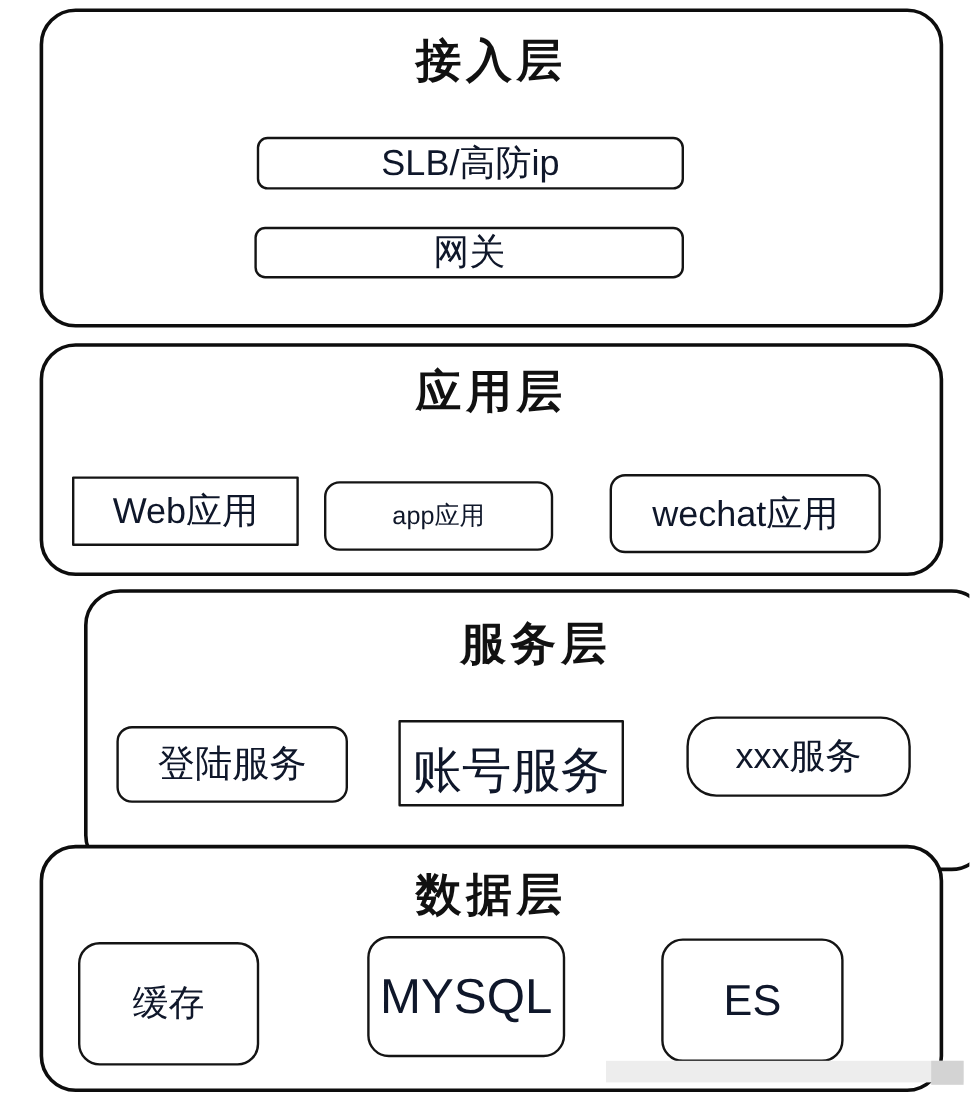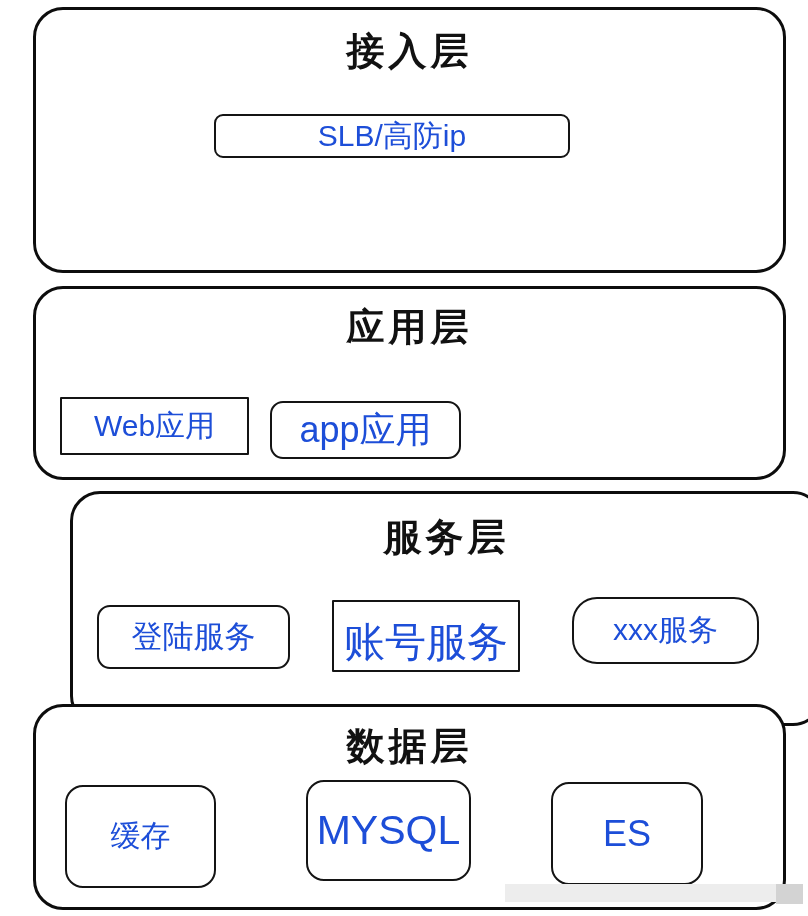--- a/index.html
+++ b/index.html
@@ -37,21 +37,21 @@
     line-height: 1;
   }
   .node {
     position: absolute;
     box-sizing: border-box;
     border: 2px solid #141414;
     background: #ffffff;
     display: flex;
     align-items: center;
     justify-content: center;
-    color: #1d4ed8;
+    color: #0f172a;
     white-space: nowrap;
   }
   
   #layer-access { top: 7px; height: 266px; }
   #layer-access .layer-title { top: 22px; }
   .node-slb {
     left: 178px; top: 104px; width: 356px; height: 44px;
     border-radius: 9px; font-size: 30px;
   }
   .node-gateway {
@@ -60,21 +60,21 @@
   }
   
   #layer-application { top: 286px; height: 194px; }
   #layer-application .layer-title { top: 19px; }
   .node-web {
     left: 24px; top: 108px; width: 189px; height: 58px;
     border-radius: 1px; font-size: 30px;
   }
   .node-app {
     left: 234px; top: 112px; width: 191px; height: 58px;
-    border-radius: 13px; font-size: 36px;
+    border-radius: 13px; font-size: 21px;
   }
   .node-wechat {
     left: 472px; top: 106px; width: 226px; height: 66px;
     border-radius: 13px; font-size: 30px;
   }
   
   #layer-service { top: 491px; height: 235px; margin-left: 37px; }
   #layer-service .layer-title { top: 24px; }
   .node-login {
     left: 24px; top: 111px; width: 193px; height: 64px;
@@ -122,29 +122,35 @@
 </head>
 <body>
 
 <div id="canvas">
 
   <div class="layer" id="layer-access">
     <div class="layer-title">接入层</div>
     <div class="node node-slb">
       <span>SLB/高防ip</span>
     </div>
+    <div class="node node-gateway">
+      <span>网关</span>
+    </div>
   </div>
 
   <div class="layer" id="layer-application">
     <div class="layer-title">应用层</div>
     <div class="node node-web">
       <span>Web应用</span>
     </div>
     <div class="node node-app">
       <span>app应用</span>
+    </div>
+    <div class="node node-wechat">
+      <span>wechat应用</span>
     </div>
   </div>
 
   <div class="layer" id="layer-service">
     <div class="layer-title">服务层</div>
     <div class="node node-login">
       <span>登陆服务</span>
     </div>
     <div class="node node-account">
       <span>账号服务</span>

